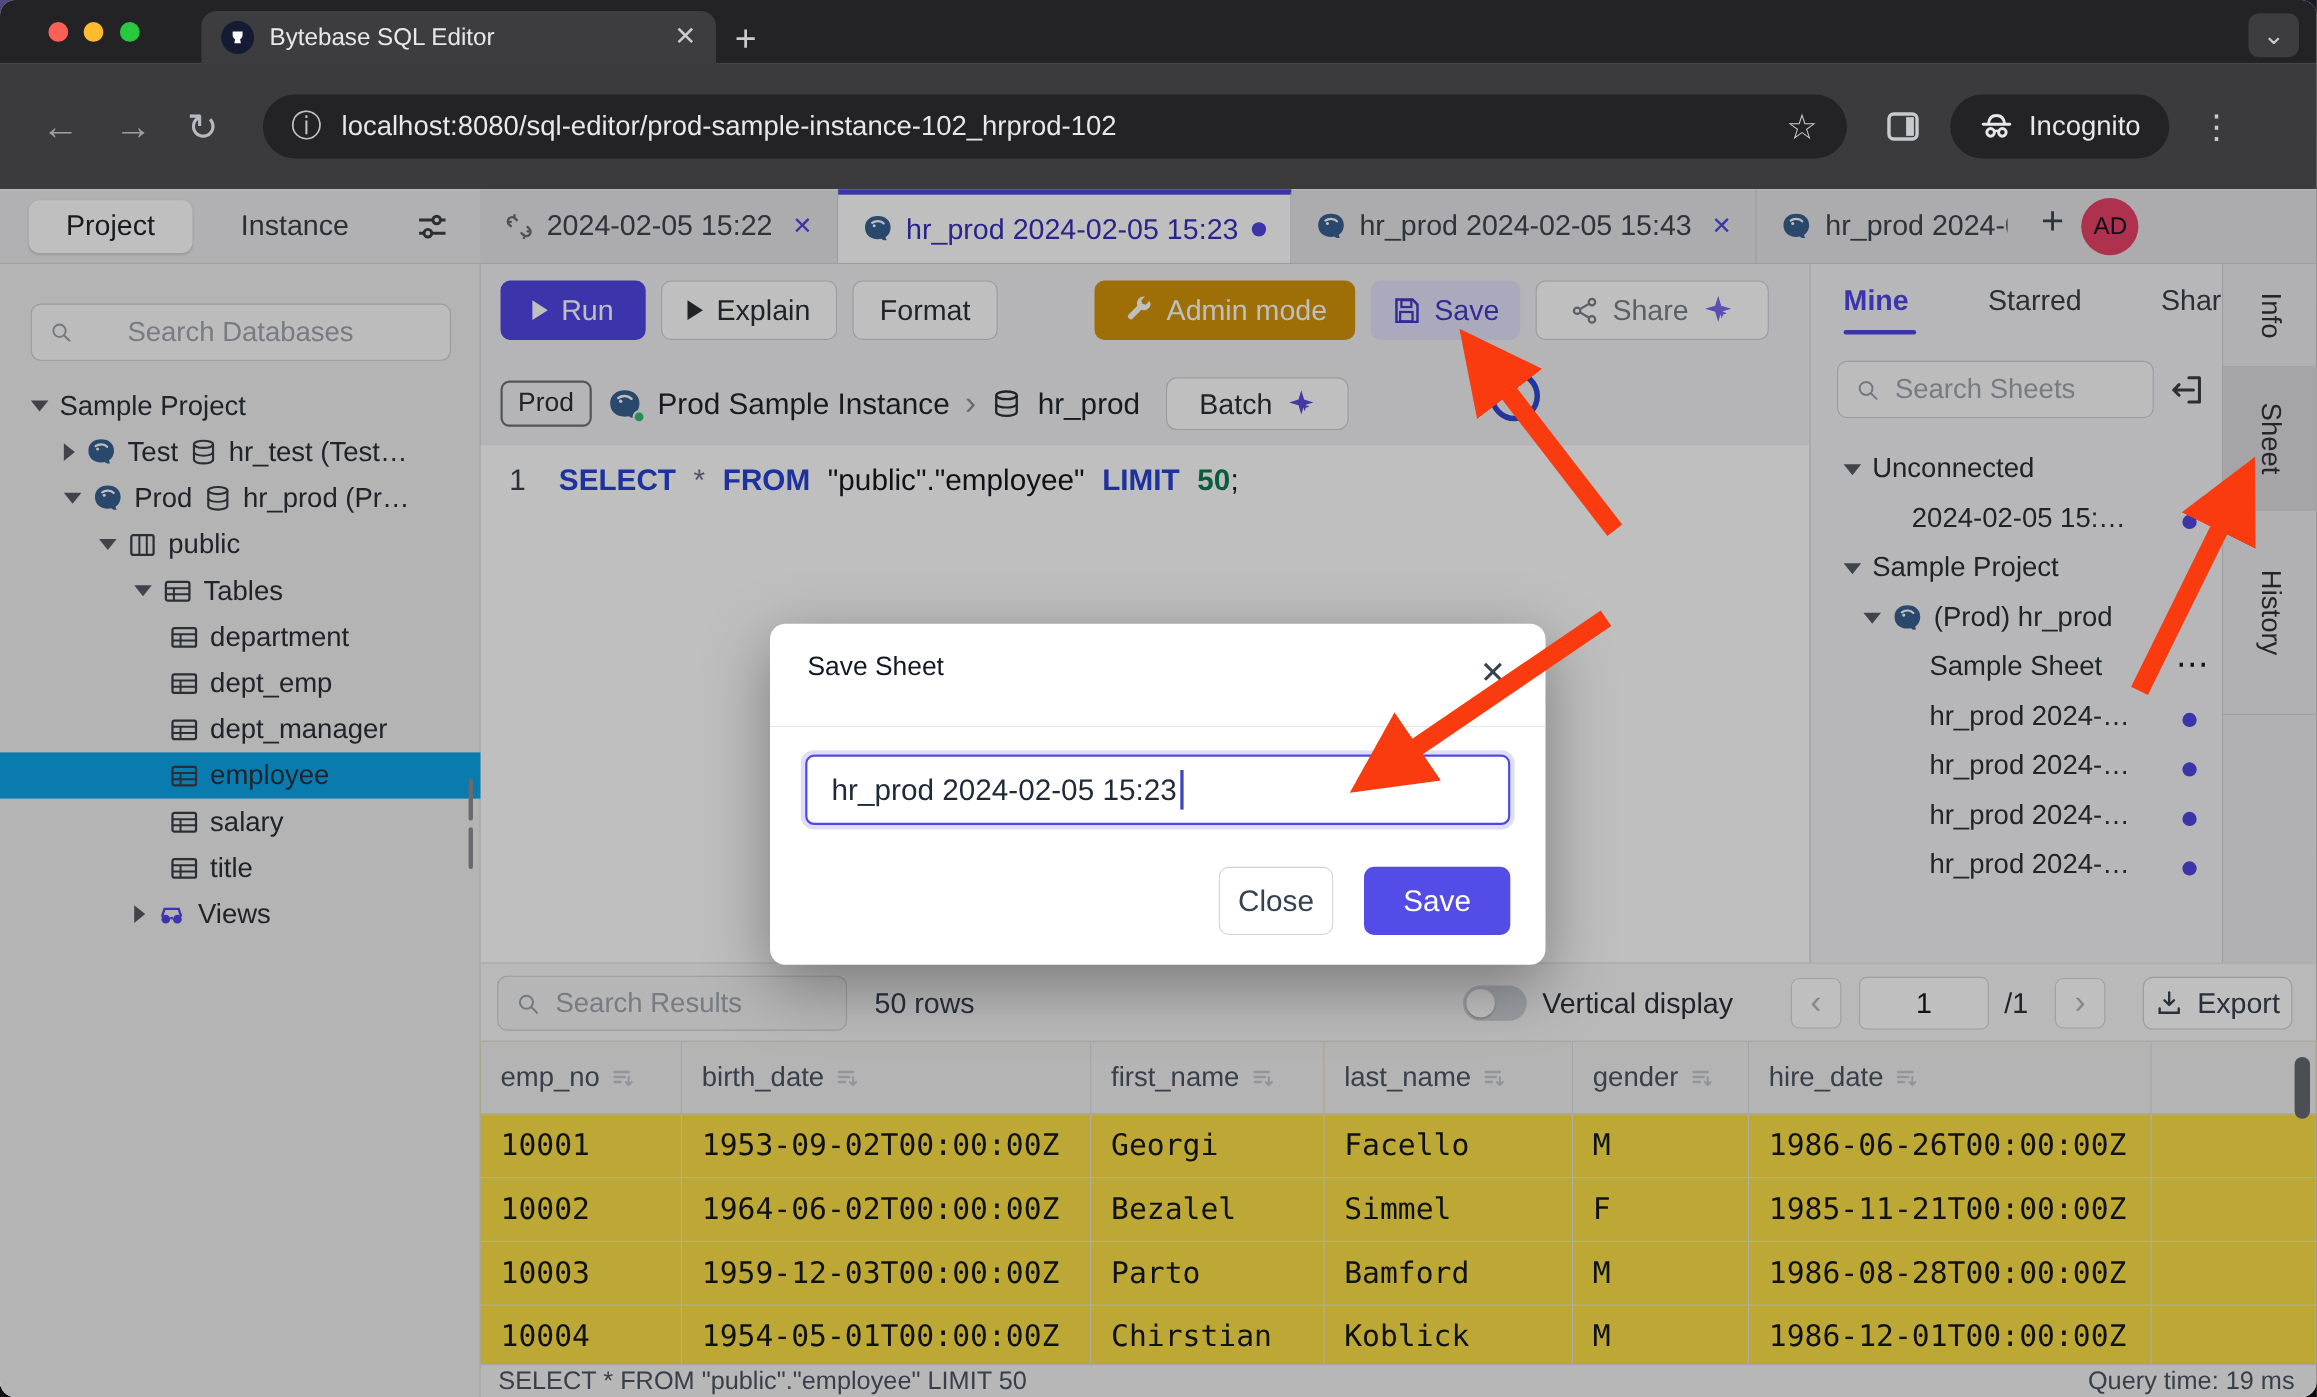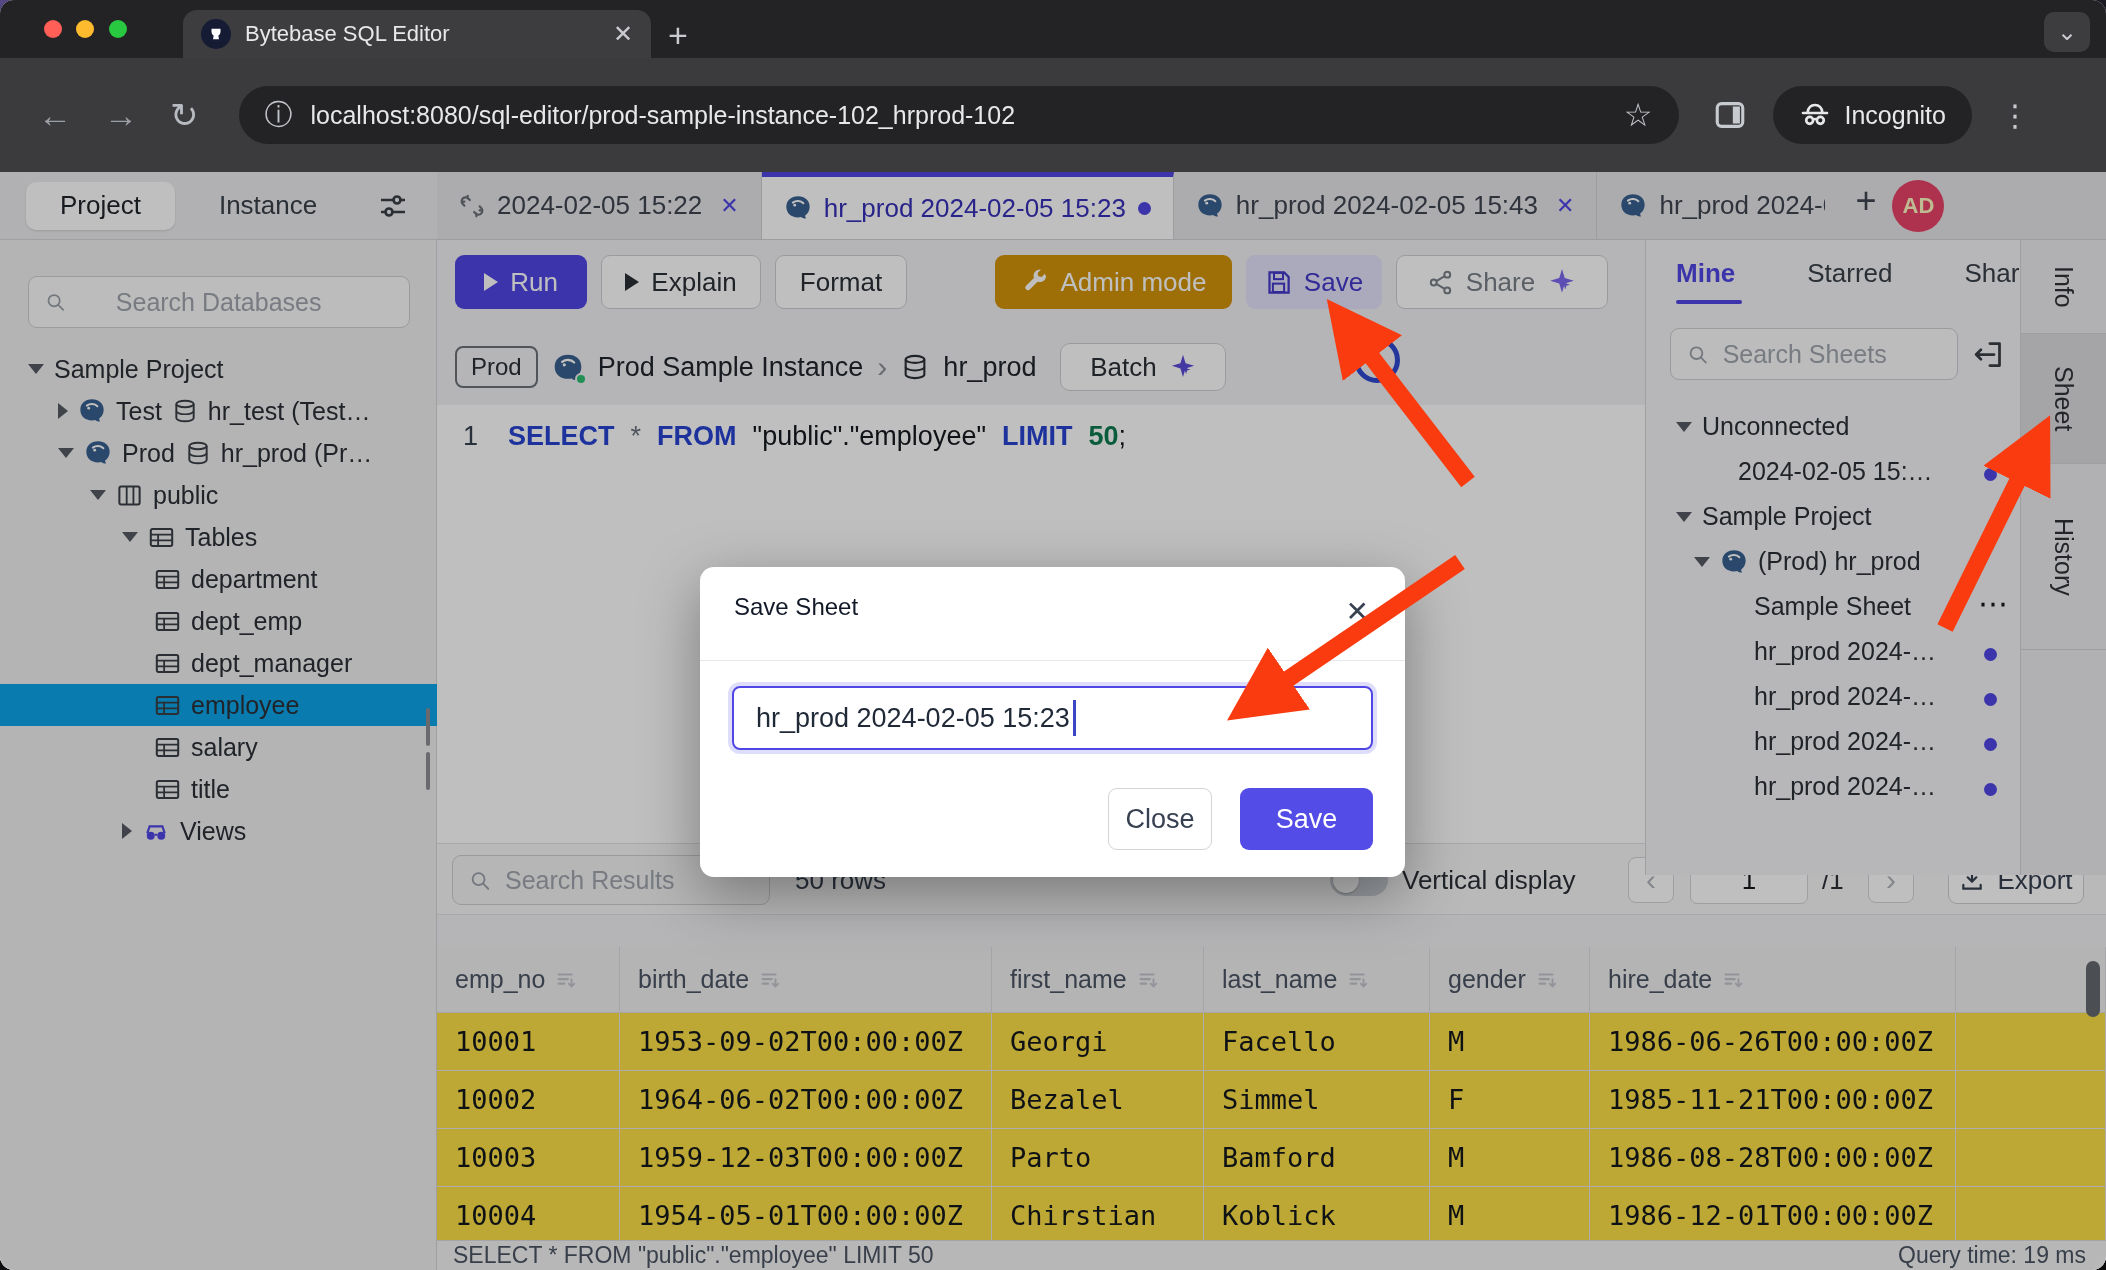--- a/index.html
+++ b/index.html
@@ -22,21 +22,21 @@
   .urltext{font-size:25px;margin-left:18px;flex:1;white-space:nowrap;overflow:hidden;color:#e6e8ea;}
   .incog{margin-left:26px;height:58px;background:#232325;border-radius:29px;display:flex;align-items:center;padding:0 26px;color:#e6e8ea;font-size:25px;gap:14px;}
   
   .app{left:0;top:172px;width:2106px;height:1098px;background:#f2f2f4;}
   
   .apptabs{left:437px;top:0;width:1669px;height:68px;background:#e6e6e9;border-bottom:1px solid #d2d2d6;display:flex;align-items:stretch;}
   .atab{display:flex;align-items:center;gap:12px;padding:0 22px;border-right:1px solid #d2d2d6;font-size:26px;color:#3f4450;position:relative;white-space:nowrap;}
   .atab.active{background:#fff;color:#3730b8;border-top:5px solid #4f46e5;}
   .atab .x{color:#4f46e5;font-size:22px;margin-left:6px;}
   .dot{width:13px;height:13px;border-radius:50%;background:#4f46e5;display:inline-block;}
-  .avatar{width:52px;height:52px;border-radius:50%;background:#e84368;color:#fef9c3;font-size:22px;font-weight:bold;display:flex;align-items:center;justify-content:center;}
+  .avatar{width:52px;height:52px;border-radius:50%;background:#e84368;color:#0f172a;font-size:22px;font-weight:normal;display:flex;align-items:center;justify-content:center;}
   
   .lpanel{left:0;top:0;width:437px;height:1098px;background:#f0f0f2;border-right:1px solid #d6d6da;}
   .lphead{left:0;top:0;width:437px;height:68px;background:#ececef;border-bottom:1px solid #d6d6da;display:flex;align-items:center;}
   .chip{background:#fff;border-radius:10px;height:48px;display:flex;align-items:center;justify-content:center;font-size:26px;color:#1f2329;padding:0 34px;margin-left:26px;box-shadow:0 1px 2px rgba(0,0,0,.12);}
   .lptab{font-size:26px;color:#394049;margin-left:44px;}
   .searchbox{border:1px solid #cfcfd4;background:#fbfbfc;border-radius:9px;display:flex;align-items:center;padding:0 16px;color:#9aa0a8;gap:12px;}
   .searchbox input{border:none;outline:none;background:transparent;font-size:25px;color:#3a3f46;width:100%;}
   .searchbox input::placeholder{color:#a0a5ad;}
   .trow{position:absolute;left:0;width:437px;height:42px;display:flex;align-items:center;font-size:25px;color:#2b2f36;white-space:nowrap;overflow:hidden;gap:10px;}
   .trow.sel{background:#0ea5e9;}
@@ -55,21 +55,21 @@
   
   .editor{left:437px;top:233px;width:1208px;height:470px;background:#fff;}
   .codeline{font-family:"DejaVu Sans Mono",monospace;font-size:27px;display:flex;align-items:center;}
   .tok{margin-left:16px;}
   .tok.first{margin-left:0;}
   .kw{color:#2743d0;font-weight:bold;}
   .op{color:#6b7280;}
   .num{color:#0f7b51;font-weight:bold;}
   .pl{color:#15181e;}
   
-  .resbar{left:437px;top:671px;width:1669px;height:72px;background:#f7f7f9;border-top:1px solid #e0e0e4;border-bottom:1px solid #e0e0e4;}
+  .resbar{left:437px;top:703px;width:1669px;height:72px;background:#f7f7f9;border-top:1px solid #e0e0e4;border-bottom:1px solid #e0e0e4;}
   .toggle{width:58px;height:32px;border-radius:16px;background:#cdd1d7;position:relative;}
   .knob{position:absolute;left:3px;top:3px;width:26px;height:26px;border-radius:50%;background:#fff;box-shadow:0 1px 2px rgba(0,0,0,.25);}
   .pgbtn{width:46px;height:46px;border:1px solid #d4d4d8;background:#fff;border-radius:8px;display:flex;align-items:center;justify-content:center;color:#b0b4ba;font-size:30px;}
   .grid{left:437px;top:775px;width:1669px;height:293px;overflow:hidden;background:#fde047;}
   .hrow,.drow{display:grid;grid-template-columns:183px 372px 212px 226px 160px 366px 1fr;}
   .hcell{background:#f0f0f2;border-right:1px solid #dedee2;border-bottom:1px solid #dedee2;height:66px;display:flex;align-items:center;padding:0 18px;font-family:"DejaVu Sans Mono",monospace;font-size:25px;color:#4b5563;gap:10px;}
   .dcell{border-right:1px solid #e7e7ea;border-bottom:1px solid #e7e7ea;height:58px;display:flex;align-items:center;padding:0 18px;font-family:"DejaVu Sans Mono",monospace;font-size:27px;color:#15181d;white-space:nowrap;overflow:hidden;}
   .statusbar{left:437px;top:1068px;width:1669px;height:30px;background:#f5f5f6;border-top:1px solid #dddde1;display:flex;align-items:center;justify-content:space-between;padding:0 20px 0 16px;font-size:23px;color:#4b5563;}
   
   .spanel{left:1645px;top:68px;width:375px;height:635px;background:#f5f5f7;border-left:1px solid #d6d6da;}

